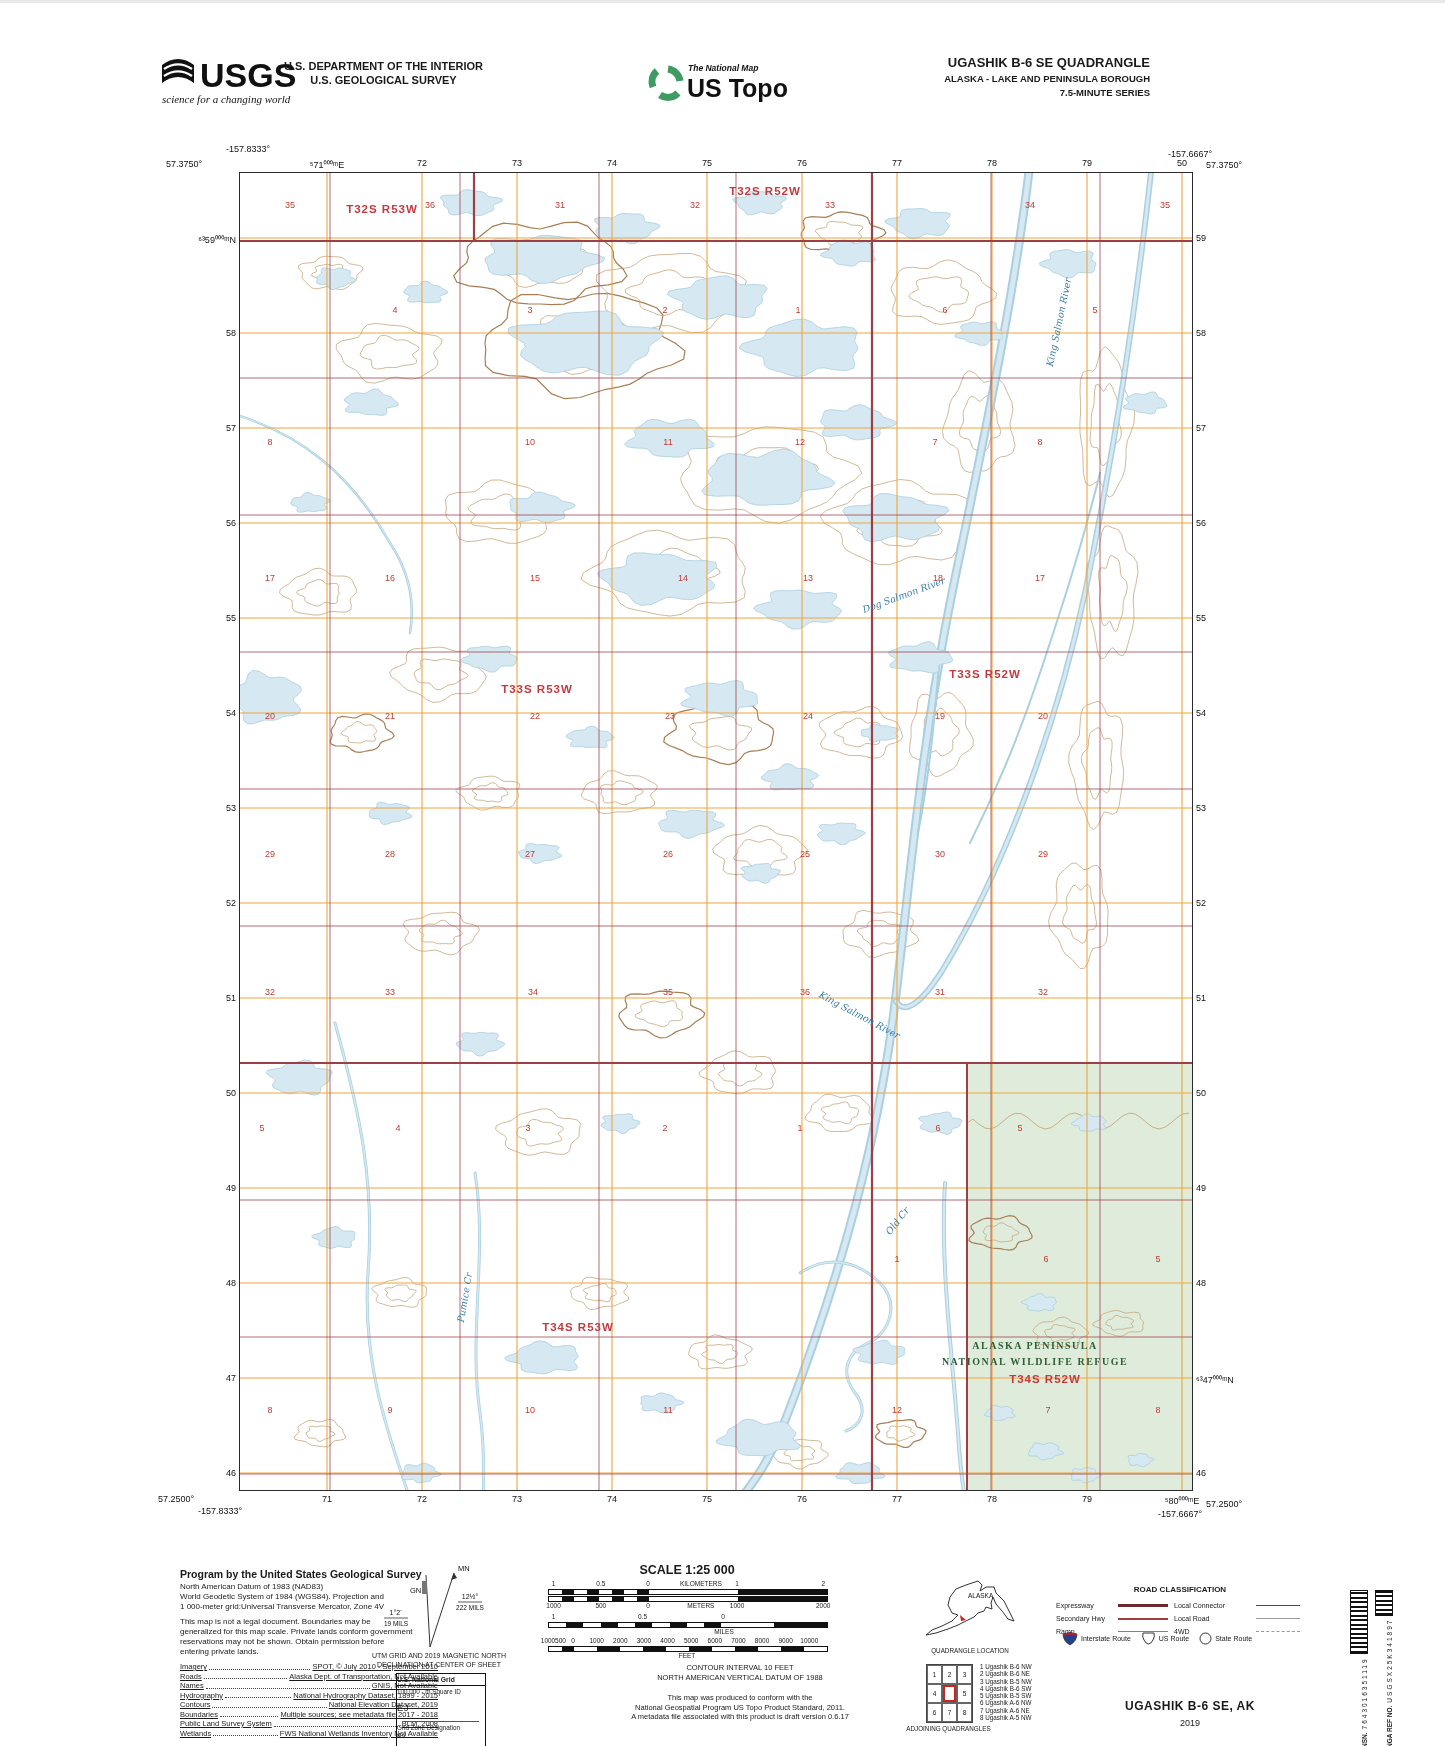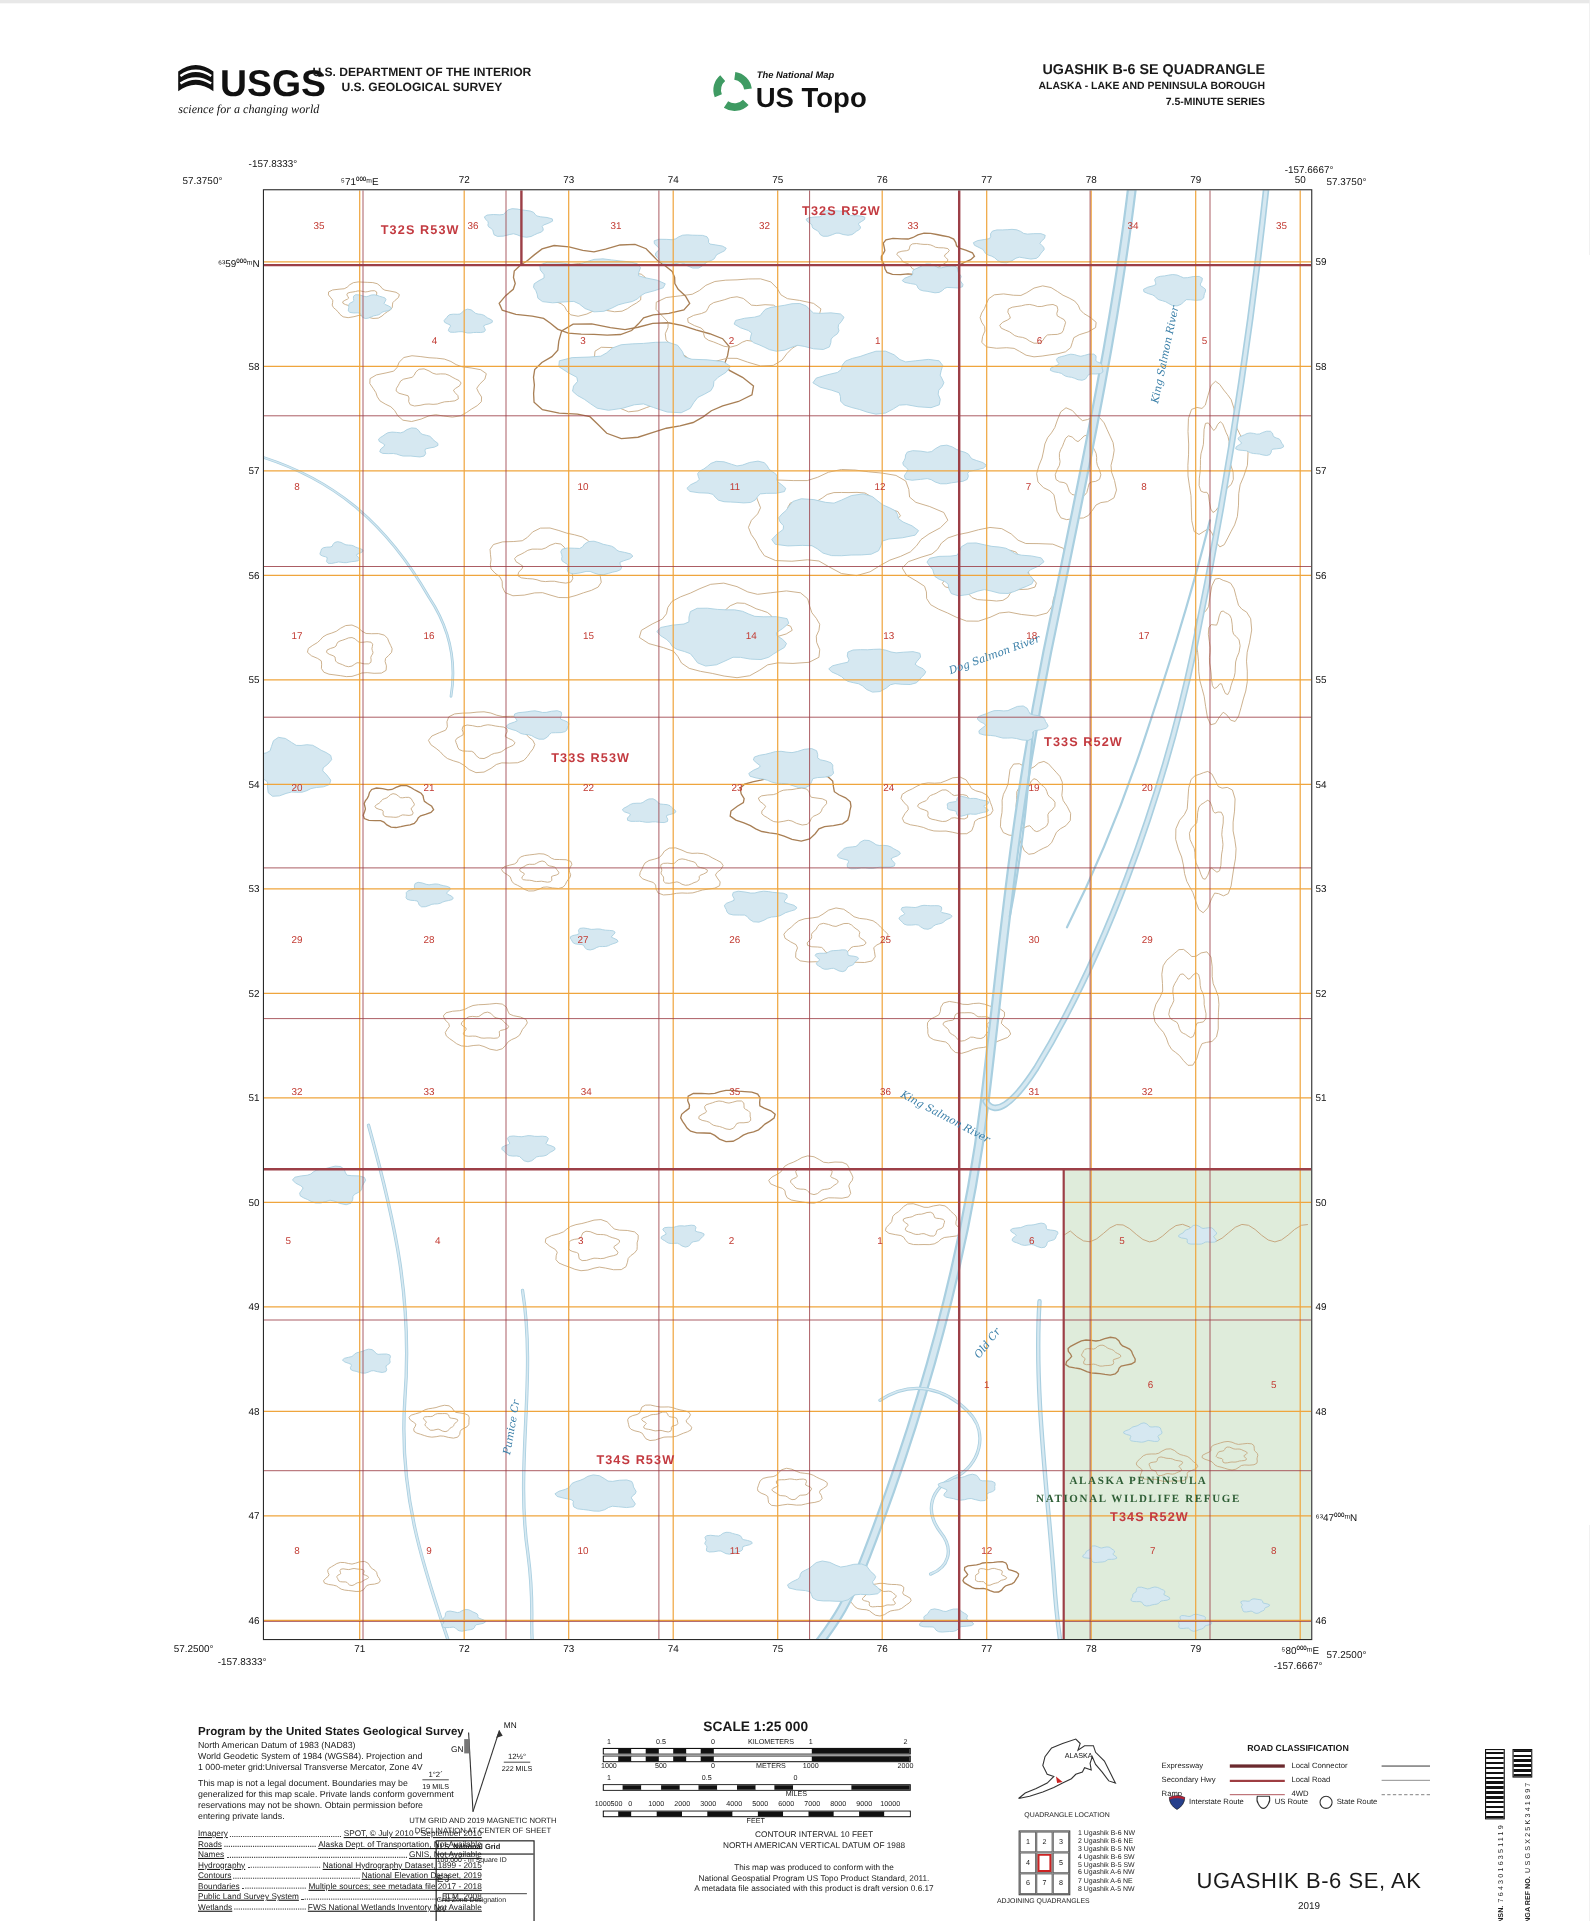--- a/index.html
+++ b/index.html
@@ -52,21 +52,21 @@
   .rd{border-top-style:solid;height:0;}
   .rd-exp{border-top:3px solid #6b2a2e;}
   .rd-sec{border-top:2px solid #9e3d42;}
   .rd-ramp{border-top:1.5px solid #b9676c;}
   .rd-lc{border-top:1.8px solid #4a4a4a;}
   .rd-lr{border-top:1px solid #9a9a9a;}
   .rd-4wd{border-top:1.5px dashed #9a9a9a;}
   .shields{left:1062px;top:1628px;width:260px;display:flex;align-items:center;gap:10px;font-size:7px;}
   .shields .sh{display:flex;align-items:center;gap:3px;}
   .map-title{left:1060px;top:1696px;width:260px;text-align:center;}
-  .map-title .mt1{font-weight:normal;font-size:20px;letter-spacing:0.5px;}
+  .map-title .mt1{font-weight:bold;font-size:12px;letter-spacing:0.5px;}
   .map-title .mt2{font-size:9px;margin-top:5px;}
   .barcode-wrap{position:absolute;left:1348px;top:1745px;width:158px;height:48px;transform:rotate(-90deg);transform-origin:0 0;display:flex;flex-direction:column;gap:5px;}
   .bc-row{display:flex;align-items:flex-end;gap:3px;height:20px;}
   .bc-label{font-weight:bold;font-size:6.5px;white-space:nowrap;}
   .bc-digits{font-size:6.5px;letter-spacing:2px;white-space:nowrap;}
   .bc-bars{flex:1;height:16px;background:repeating-linear-gradient(90deg,#111 0 2px,#fff 2px 4.5px);border:0.5px solid #111;}
 </style>
 </head>
 <body>
 

